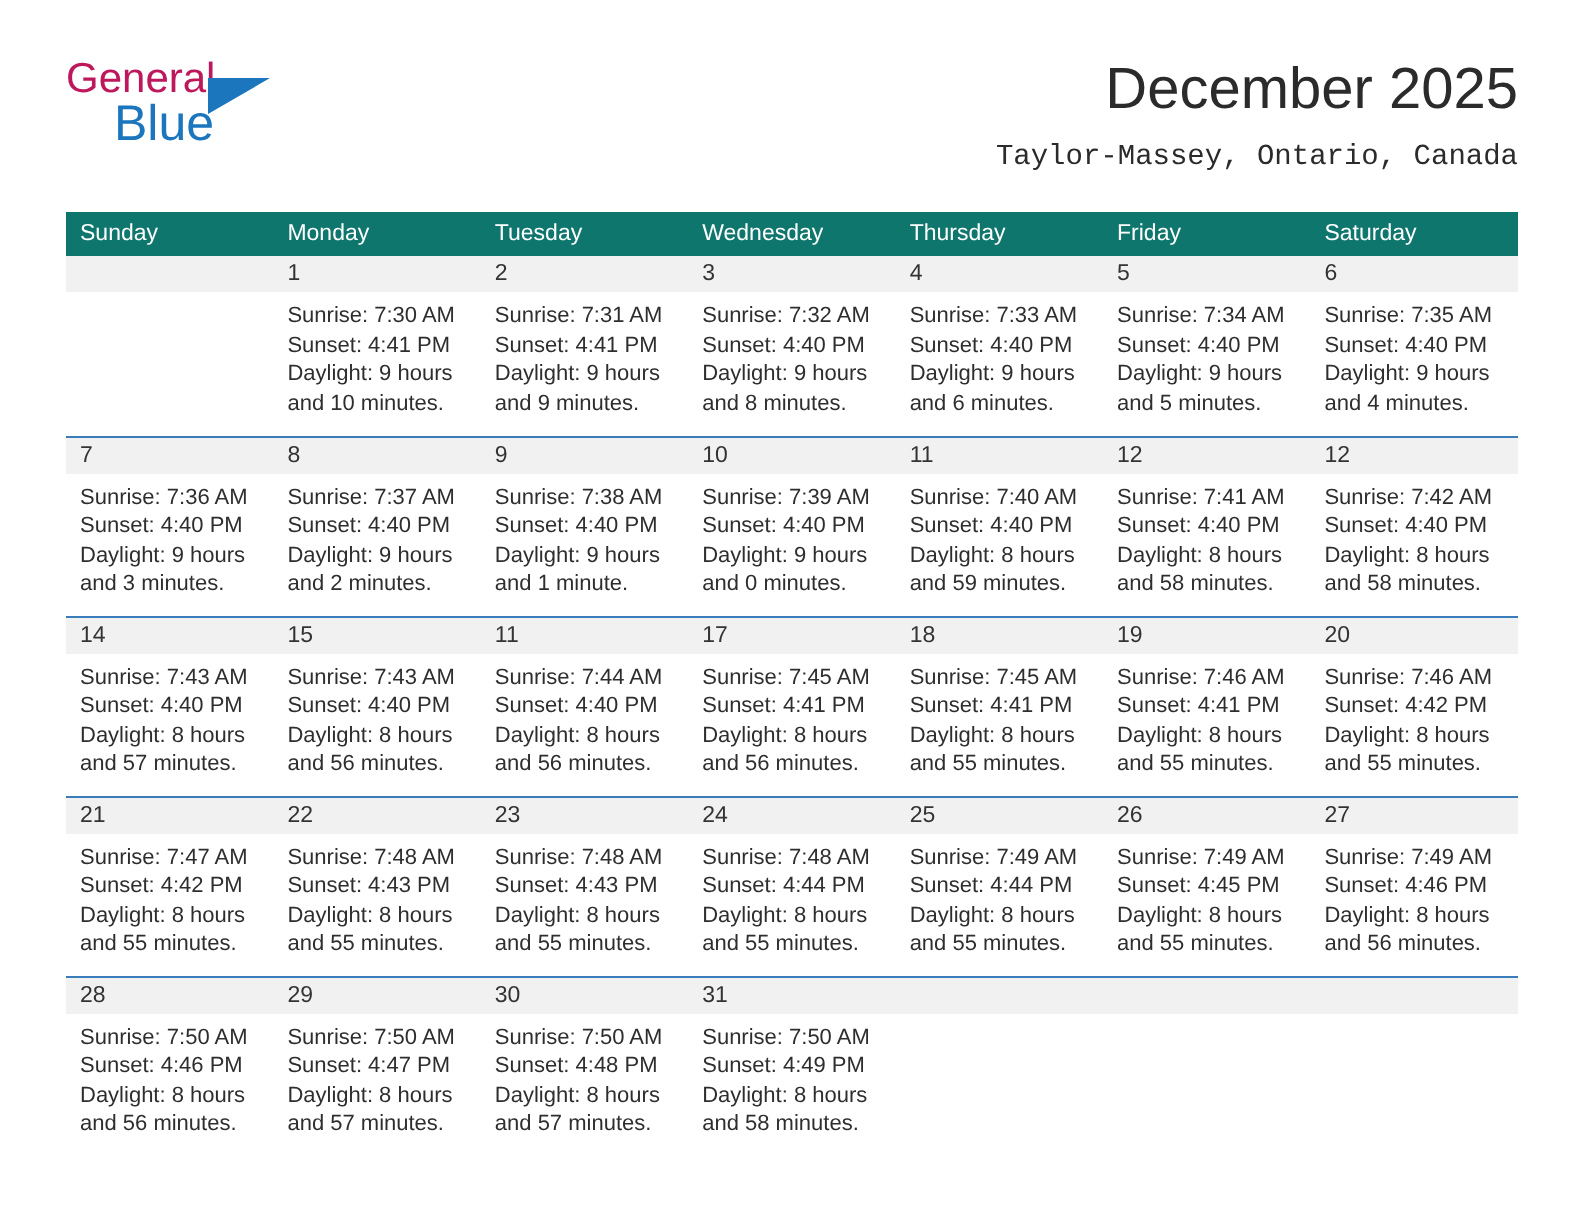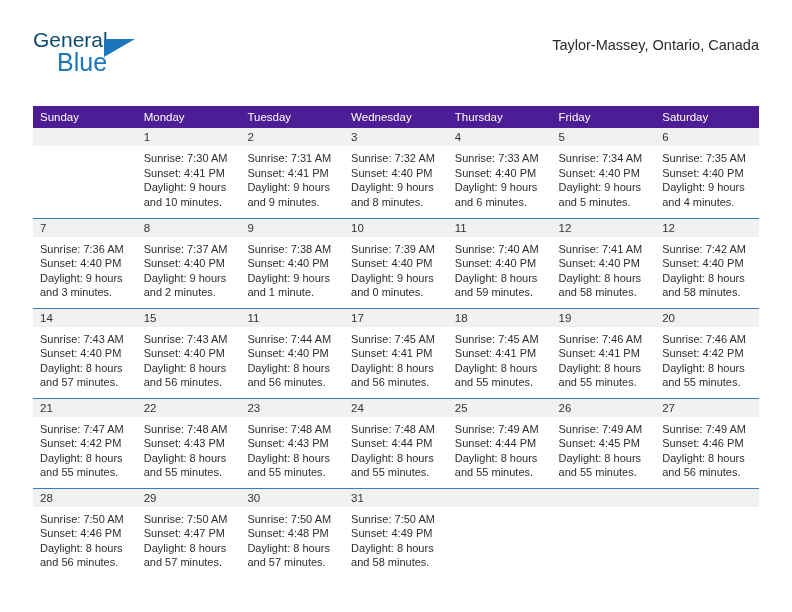--- a/index.html
+++ b/index.html
@@ -34,21 +34,21 @@
     left: 0;
     top: 0;
     width: 120px;
     height: 52px;
   }
   .brand-general {
     position: absolute;
     left: 0;
     top: 0;
     font-size: 21px;
-    color: #0c4a6e;
+    color: #be185d;
     letter-spacing: 0px;
     line-height: 24px;
     font-family: "Liberation Sans", sans-serif;
   }
   .brand-blue {
     position: absolute;
     left: 24px;
     top: 22px;
     font-size: 25px;
     color: #1b76bd;
@@ -77,33 +77,34 @@
     white-space: nowrap;
     font-weight: normal;
     margin: 0;
   }
   .location-title {
     font-size: 14.5px;
     color: #2b2b2b;
     line-height: 20px;
     margin-top: 7px;
     white-space: nowrap;
+    font-family: Liberation Mono, monospace;
   }
 
   
   .calendar {
     position: absolute;
     left: 33px;
     top: 106px;
     width: 726px;
     border-collapse: collapse;
     table-layout: fixed;
   }
   .calendar th {
-    background: #4c1d95;
+    background: #0f766e;
     color: #ffffff;
     font-size: 11.5px;
     font-weight: normal;
     text-align: left;
     padding: 5px 0 5px 7px;
     height: 19px;
     box-sizing: border-box;
     border: none;
   }
   .calendar td {
@@ -150,20 +151,21 @@
 
   <div class="header">
 
     <div class="brand">
       <span class="brand-general">General</span>
       <span class="brand-flag"></span>
       <span class="brand-blue">Blue</span>
     </div>
 
     <div class="title-block">
+      <h1 class="month-title">December 2025</h1>
       <div class="location-title">Taylor-Massey, Ontario, Canada</div>
     </div>
 
   </div>
 
   <table class="calendar">
     <thead>
       <tr>
         <th>Sunday</th>
         <th>Monday</th>

